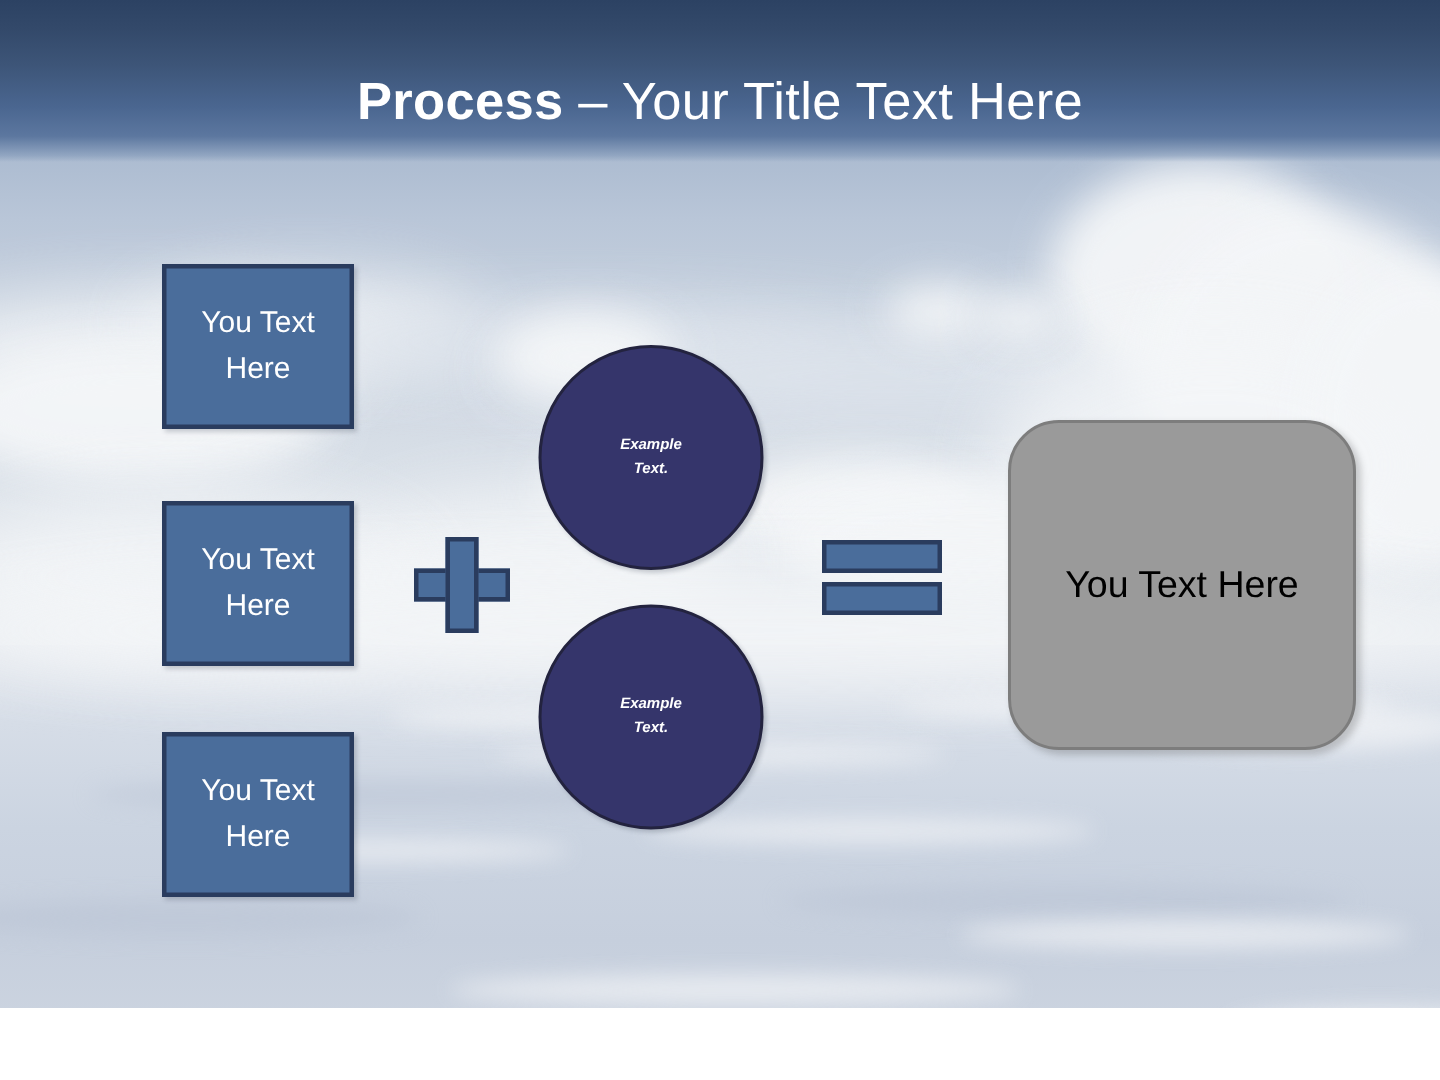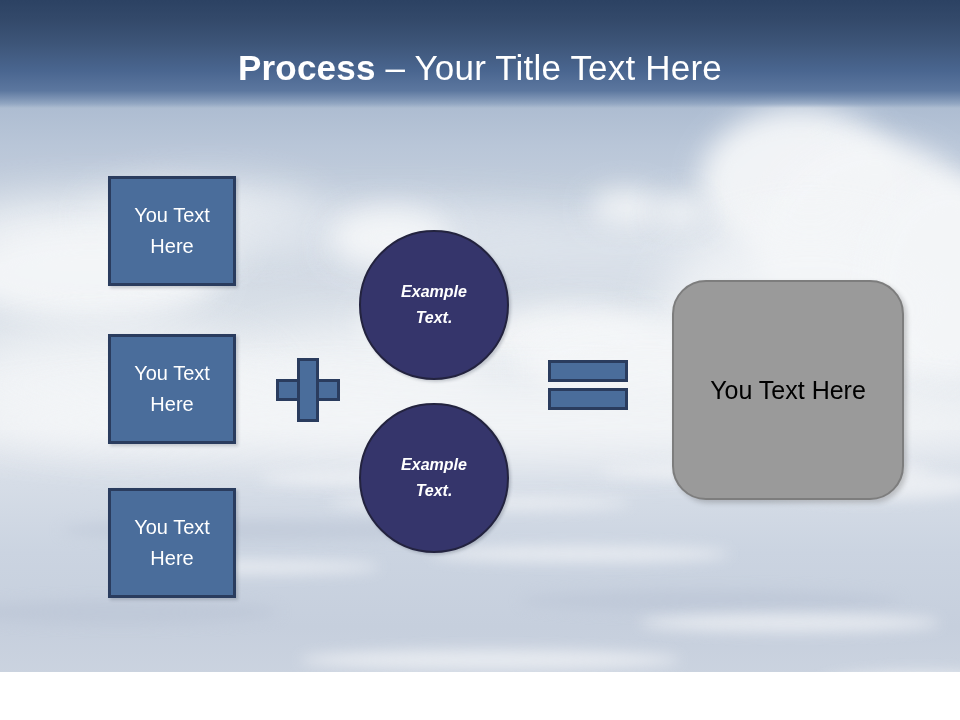--- a/index.html
+++ b/index.html
@@ -157,21 +157,21 @@
   
   .circle {
     position: absolute;
     width: 150px;
     height: 150px;
     border-radius: 50%;
     background: #35356b;
     border: 2px solid #23233f;
     box-sizing: border-box;
     color: #ffffff;
-    font-size: 16px;
+    font-size: 10px;
     font-weight: bold;
     font-style: italic;
     line-height: 1.65;
     text-align: center;
     display: flex;
     align-items: center;
     justify-content: center;
     box-shadow: 2px 2px 3px rgba(40,50,70,0.22);
   }
   .circle-1 { left: 359px; top: 230px; }

